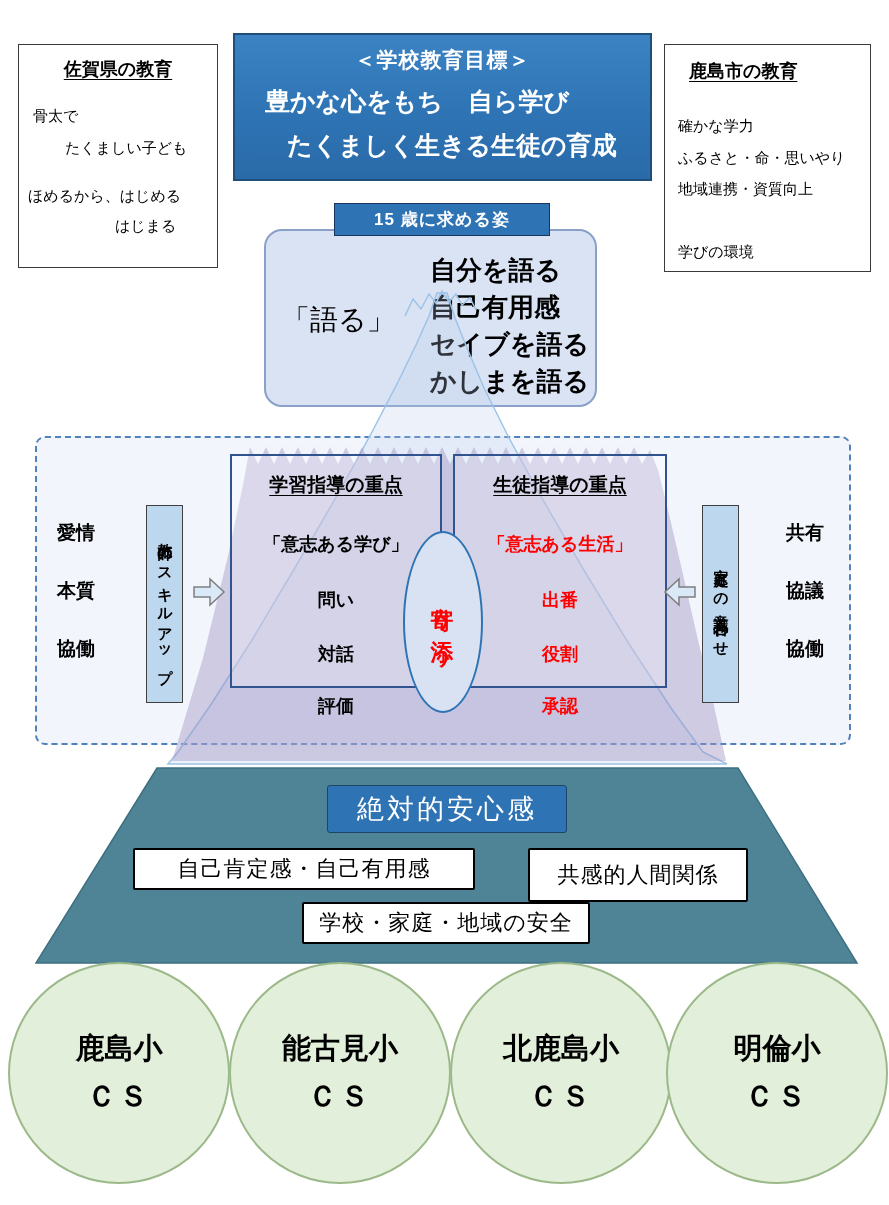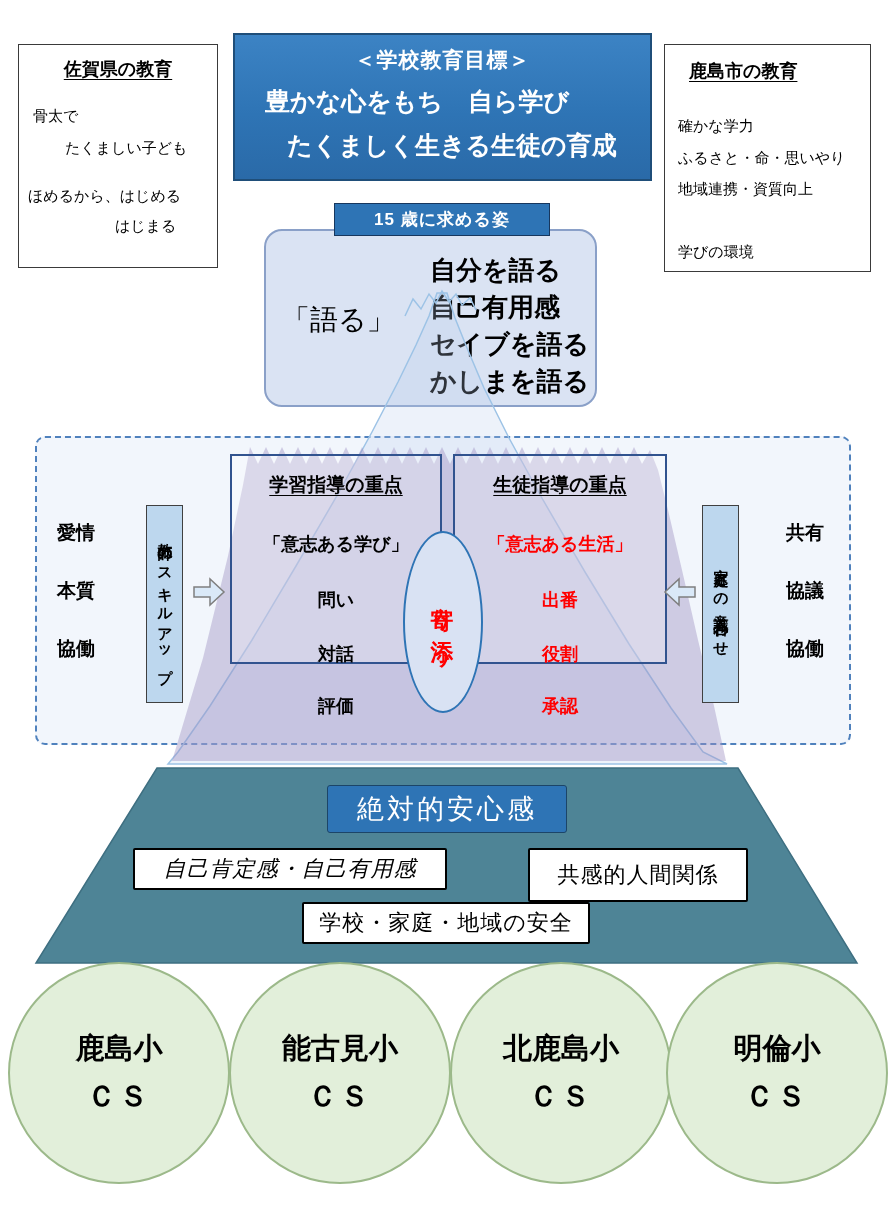--- a/index.html
+++ b/index.html
@@ -48,21 +48,21 @@
   .keyword { position:absolute; font-size:19px; font-weight:bold; z-index:4; }
 
   
   .vbox { position:absolute; width:37px; height:198px; background:#bdd7ee; border:1.2px solid #404040; z-index:4;
     display:flex; align-items:center; justify-content:center;
     writing-mode:vertical-rl; font-size:15px; font-weight:bold; letter-spacing:3px; }
   #teacher-box { left:146px; top:505px; }
   #family-box { left:702px; top:505px; }
 
   
-  .focus-box { position:absolute; top:454px; height:210px; border:2px solid #31538f; background:rgba(255,255,255,0.25); z-index:4; }
+  .focus-box { position:absolute; top:454px; height:234px; border:2px solid #31538f; background:rgba(255,255,255,0.25); z-index:4; }
   #learning-box { left:230px; width:212px; }
   #student-box { left:453px; width:214px; }
   .sec-title { position:absolute; top:16px; width:100%; text-align:center; font-size:19px; font-weight:bold; text-decoration:underline; text-underline-offset:4px; }
   .sec-sub { position:absolute; top:76px; width:100%; text-align:center; font-size:18px; font-weight:bold; }
   .sec-item { position:absolute; width:100%; text-align:center; font-size:18px; font-weight:bold; }
   .red { color:#ff0000; }
 
   
   #yorisou-ellipse { left:403px; top:531px; width:80px; height:182px; border-radius:50%; z-index:5;
     background:#d9e2f3; border:2px solid #2e74b5;
@@ -71,21 +71,21 @@
 
   .block-arrow { position:absolute; z-index:4; }
 
   
   #trapezoid { left:30px; top:766px; z-index:1; }
   #anshin-box { left:327px; top:785px; width:240px; height:48px; z-index:4;
     background:#2e74b5; border:1.5px solid #1c4568; border-radius:3px; color:#fff;
     display:flex; align-items:center; justify-content:center; font-size:27px; letter-spacing:3px; }
   .white-box { position:absolute; background:#fff; border:2px solid #000; z-index:4;
     display:flex; align-items:center; justify-content:center; font-size:22px; letter-spacing:1px; border-radius:2px; }
-  #selfesteem-box { left:133px; top:848px; width:314px; height:42px;font-style:italic; }
+  #selfesteem-box { left:133px; top:848px; width:342px; height:42px; }
   #empathy-box { left:528px; top:848px; width:220px; height:54px; }
   #safety-box { left:302px; top:902px; width:288px; height:42px; }
 
   
   .cs-circle { position:absolute; top:962px; width:222px; height:222px; border-radius:50%; z-index:2;
     background:#e2efda; border:2px solid #9cb98a;
     display:flex; flex-direction:column; align-items:center; justify-content:center; gap:8px; }
   .cs-name { font-size:29px; font-weight:bold; }
   .cs-cs { font-size:29px; font-weight:bold; letter-spacing:3px; }
   #circle-1 { left:8px; }

